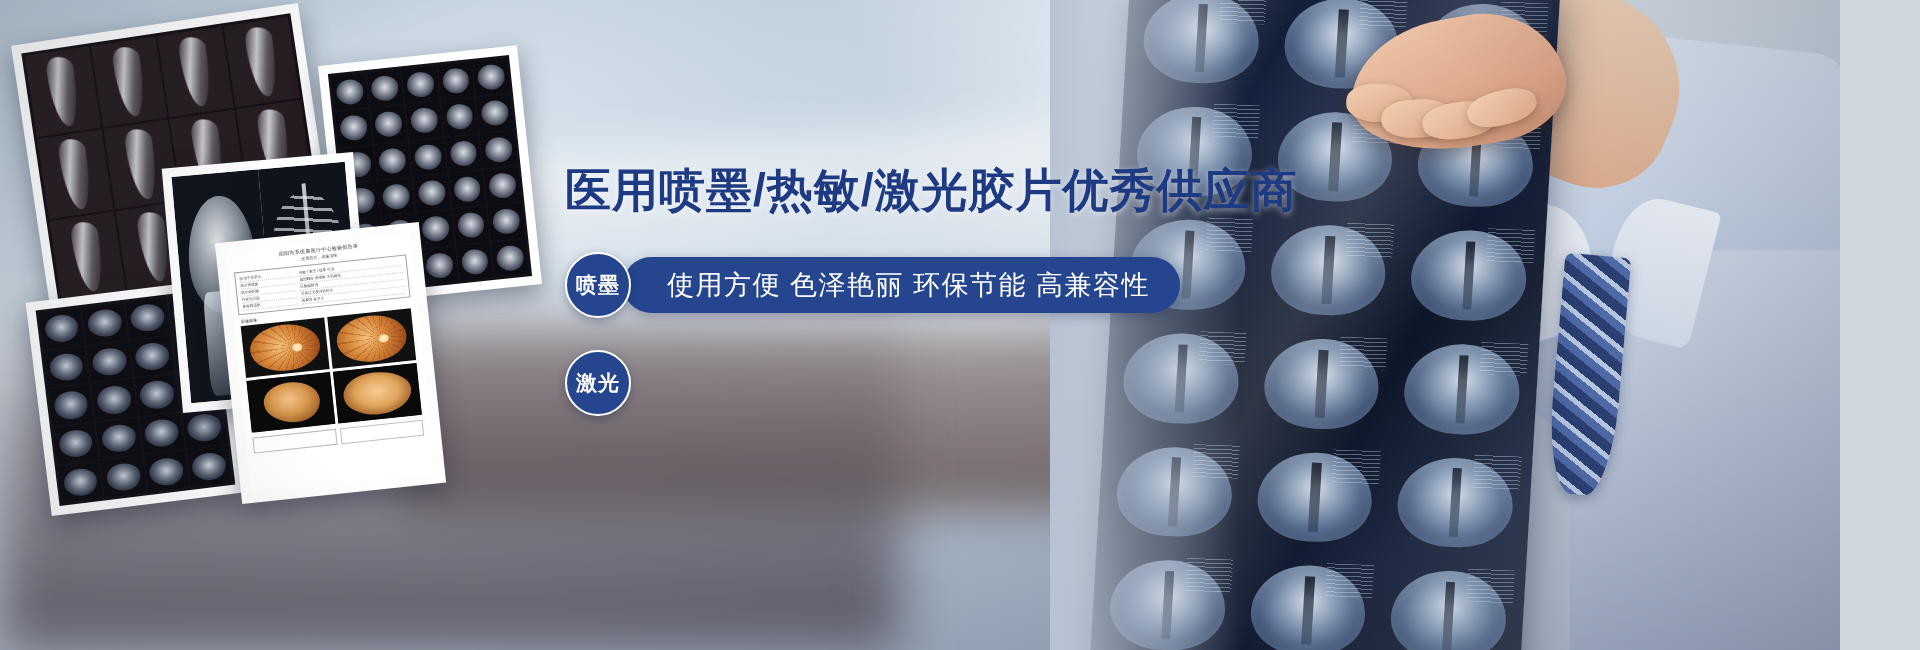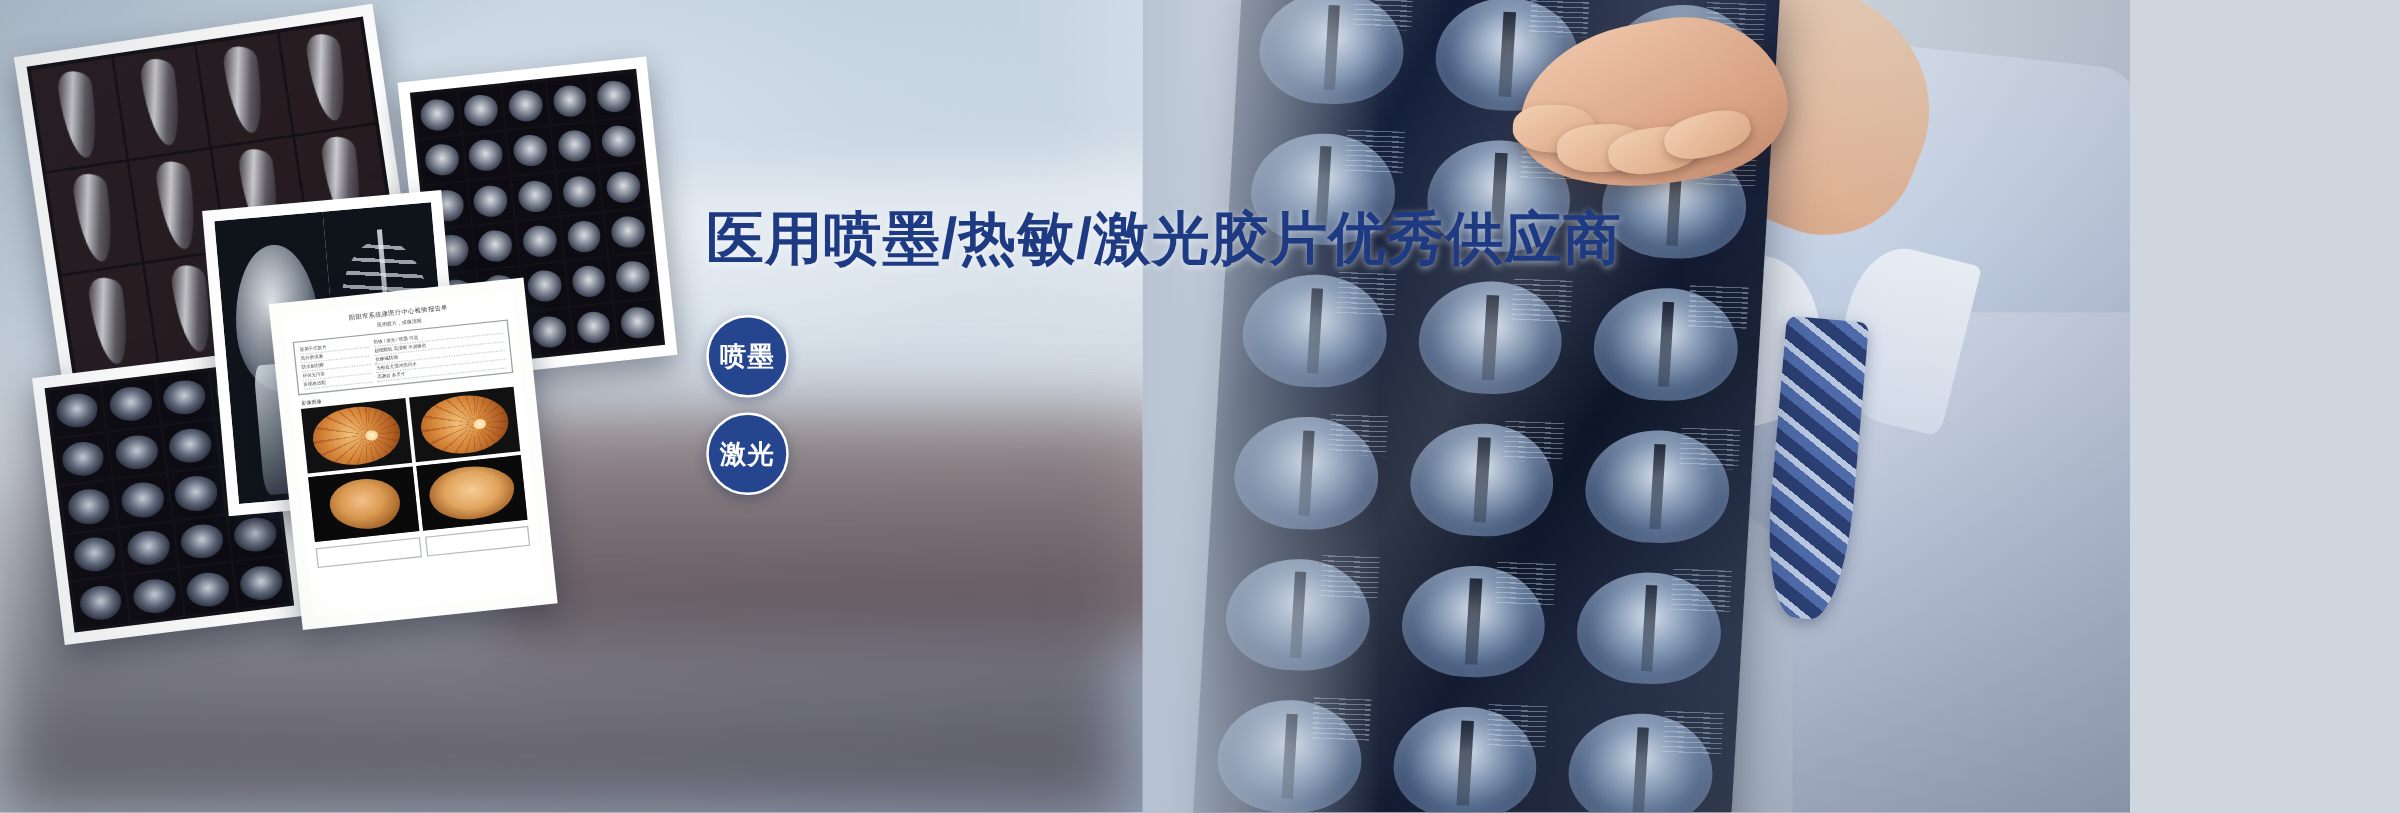--- a/index.html
+++ b/index.html
@@ -1,21 +1,21 @@
 <!DOCTYPE html>
 <html><head>
 <meta charset="utf-8">
 <style>
   html,body{margin:0;padding:0;}
   body{
     width:1920px;height:650px;overflow:hidden;
     font-family:"Liberation Sans","DejaVu Sans",sans-serif;
     background:#cfd6de;
   }
-  .banner{position:relative;width:1704px;height:650px;overflow:hidden;}
+  .banner{position:relative;width:1840px;height:650px;overflow:hidden;}
 
   
   .bg{position:absolute;inset:0;
     background:
       radial-gradient(ellipse 900px 500px at 26% 18%, rgba(214,226,236,.95) 0%, rgba(186,203,219,.55) 45%, rgba(150,172,196,0) 72%),
       radial-gradient(ellipse 700px 400px at 62% 8%, rgba(232,238,244,.85) 0%, rgba(196,210,224,.3) 55%, rgba(160,180,200,0) 80%),
       linear-gradient(165deg,#b9c6d4 0%, #c9d4de 18%, #dde5ec 34%, #cdd7e1 52%, #9fadbf 72%, #8795aa 88%, #7e8da3 100%);
   }
   .bg-blur1{position:absolute;left:0;top:300px;width:900px;height:350px;
     background:linear-gradient(180deg, rgba(120,115,128,.0) 0%, rgba(96,86,96,.55) 40%, rgba(70,62,72,.75) 100%);
@@ -145,21 +145,21 @@
   .doctor-fade{position:absolute;left:0;top:0;width:190px;height:650px;
     background:linear-gradient(90deg, rgba(183,195,210,1) 0%, rgba(183,195,210,.55) 40%, rgba(183,195,210,0) 100%);}
 
   
   .content{position:absolute;left:565px;top:160px;width:760px;}
   .headline{
     font-size:46px;font-weight:700;letter-spacing:1px;color:#1d3a83;
     text-shadow:0 2px 6px rgba(255,255,255,.55);white-space:nowrap;
     font-family:"Liberation Sans","DejaVu Sans",sans-serif;
   }
-  .rows{margin-top:30px;display:flex;flex-direction:column;gap:12px;}
+  .rows{margin-top:30px;display:flex;flex-direction:column;gap:32px;}
   .row{display:flex;align-items:center;}
   .badge{
     width:62px;height:62px;border-radius:50%;
     background:#25458f;border:2px solid #ffffff;
     color:#fff;font-size:21px;font-weight:700;
     display:flex;align-items:center;justify-content:center;
     box-shadow:0 3px 10px rgba(20,35,80,.35);
     flex:0 0 auto;z-index:2;letter-spacing:1px;
   }
   .pill{
@@ -587,20 +587,21 @@
 
   <div class="bg-vign"></div>
 
   <div class="content">
     <div class="headline">医用喷墨/热敏/激光胶片优秀供应商</div>
 
     <div class="rows">
 
       <div class="row">
         <div class="badge">喷墨</div>
+        <div class="pill">使用方便 色泽艳丽 环保节能 高兼容性</div>
       </div>
 
 
       <div class="row">
         <div class="badge">激光</div>
       </div>
 
     </div>
   </div>
 

